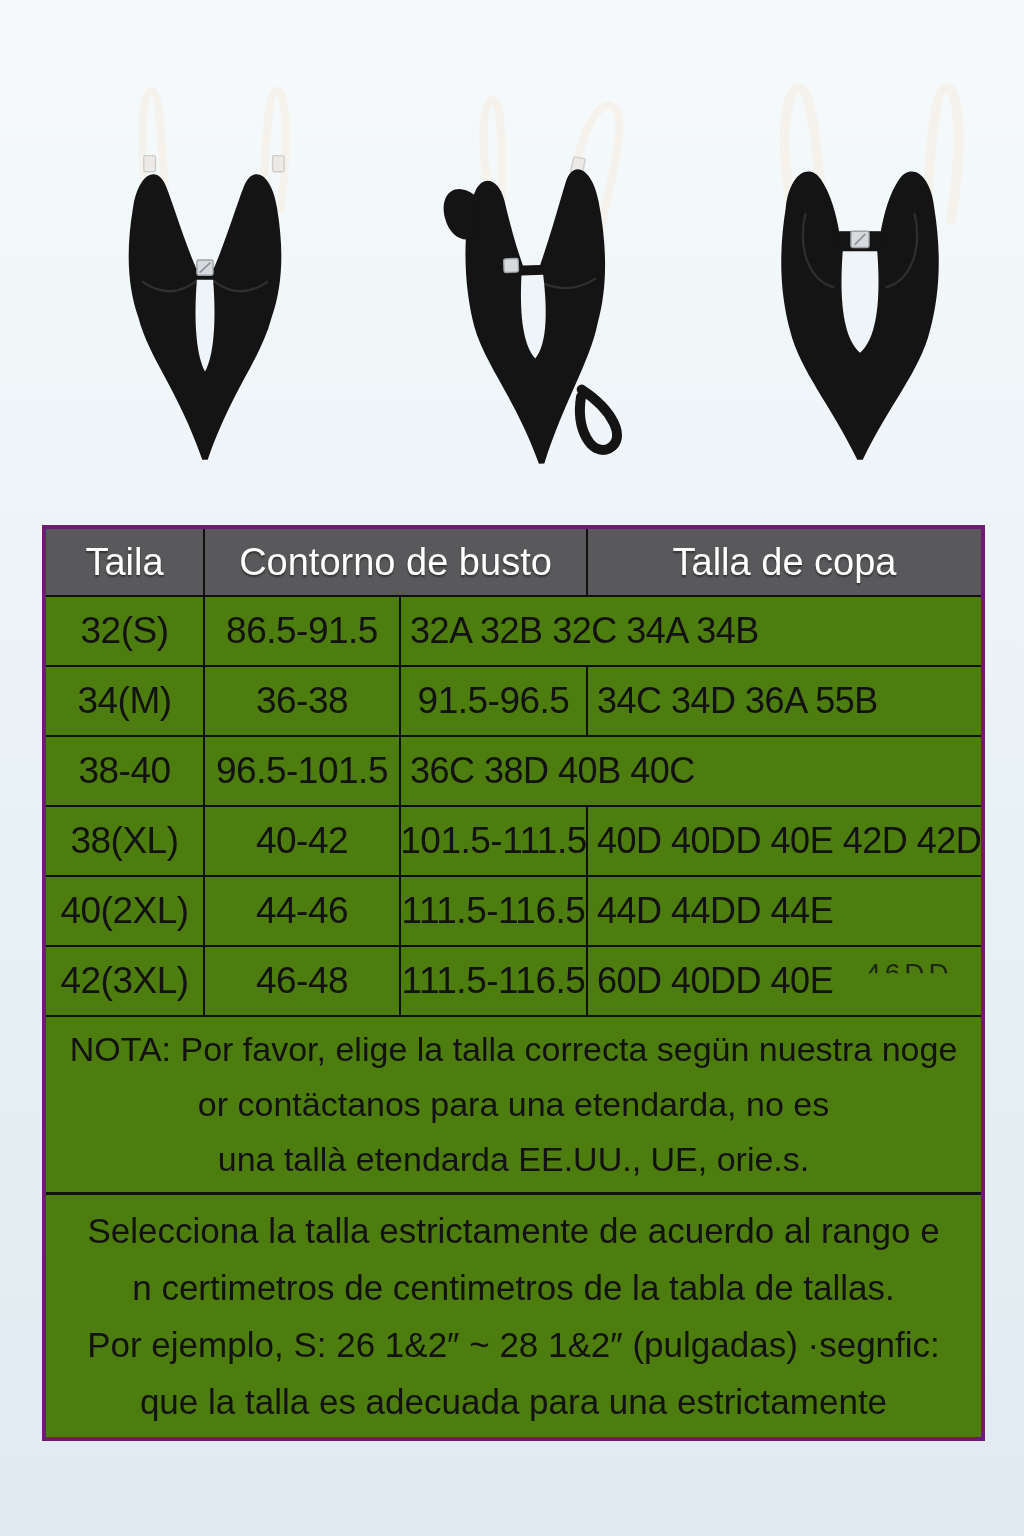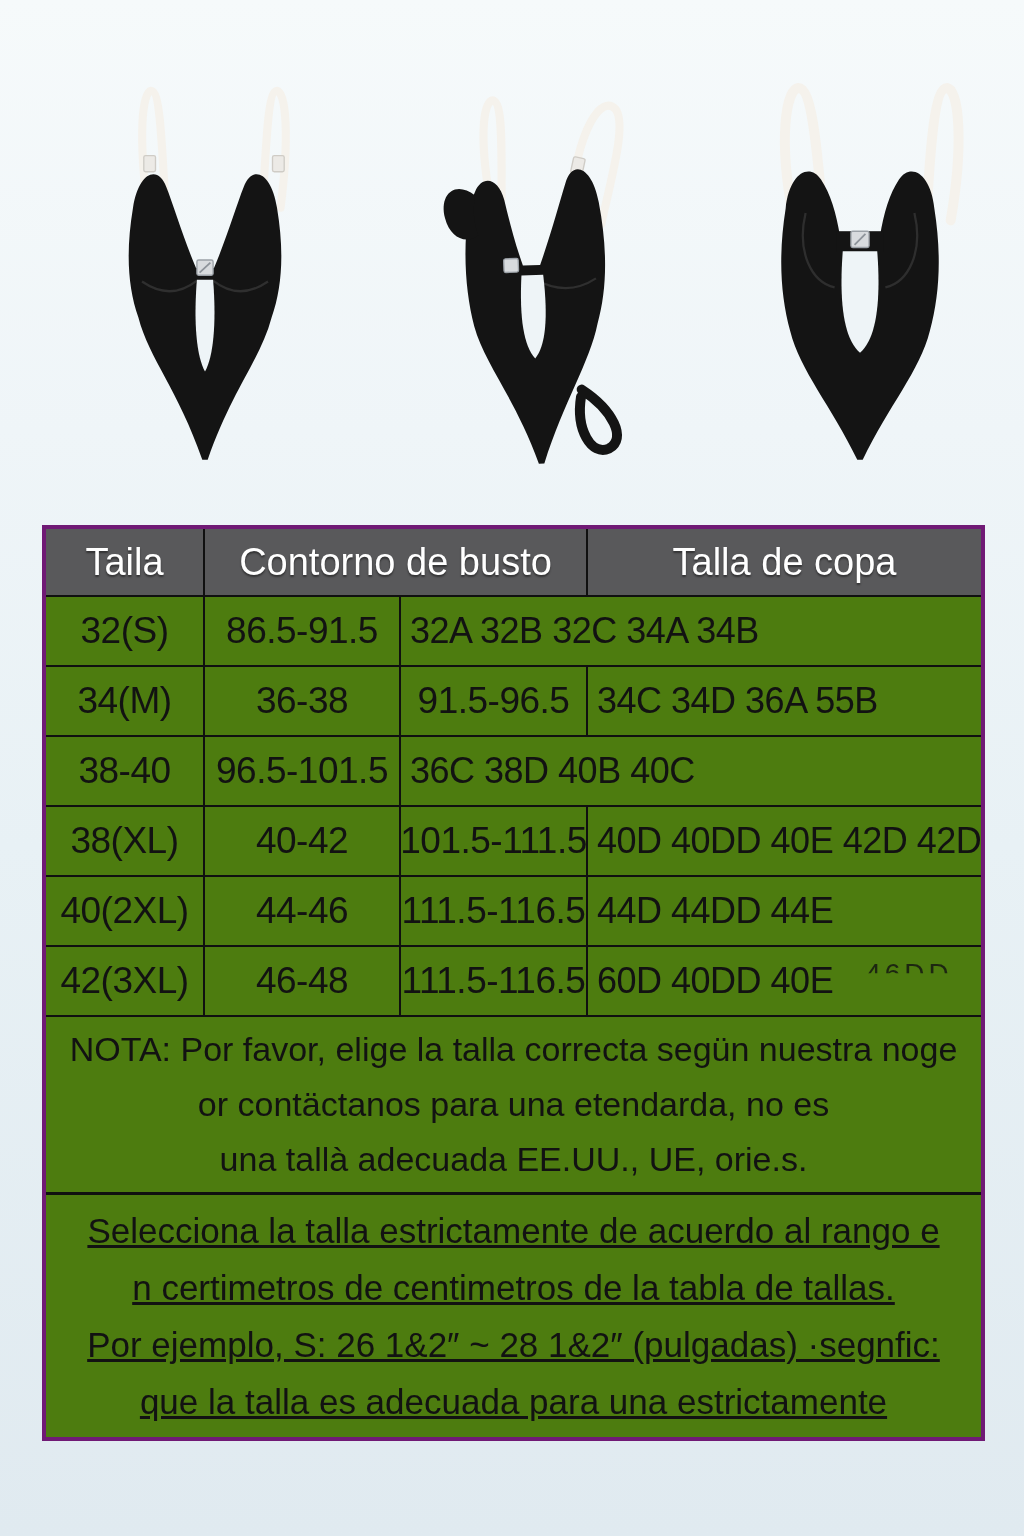--- a/index.html
+++ b/index.html
@@ -47,21 +47,21 @@
   .nota-block {
     height:178px; display:flex; flex-direction:column; justify-content:center;
     text-align:center; font-size:34px; border-bottom:3px solid #101010;
     padding:4px 10px;
   }
   .nota-block .line { line-height:55px; }
   .bottom-block {
     height:242px; display:flex; flex-direction:column; justify-content:center;
     text-align:center; font-size:35px; padding:4px 8px;
   }
-  .bottom-block .line { line-height:57px;text-decoration:underline; }
+  .bottom-block .line { line-height:57px; }
 </style>
 </head>
 <body>
 
 <div class="products">
 
   <div class="suit" style="left:70px; top:72px; width:270px; height:402px;">
     <svg viewBox="0 0 300 445" width="270" height="402">
       <g fill="none" stroke="#f5f2ec" stroke-width="9" stroke-linecap="round">
         <path d="M 86 150 C 76 70, 80 22, 90 20 C 100 20, 102 75, 106 148"></path>
@@ -192,21 +192,21 @@
     <div class="td">111.5-116.5</div>
     <div class="td copa">
       <span>60D 40DD 40E</span>
       <span class="faded">46DD</span>
     </div>
   </div>
 
   <div class="nota-block">
     <div class="line">NOTA: Por favor, elige la talla correcta segün nuestra noge</div>
     <div class="line">or contäctanos para una etendarda, no es</div>
-    <div class="line">una tallà adecuada EE.UU., UE, orie.s.</div>
+    <div class="line">una tallà etendarda EE.UU., UE, orie.s.</div>
   </div>
 
   <div class="bottom-block">
     <div class="line">Selecciona la talla estrictamente de acuerdo al rango e</div>
     <div class="line">n certimetros de centimetros de la tabla de tallas.</div>
     <div class="line">Por ejemplo, S: 26 1&amp;2″ ~ 28 1&amp;2″ (pulgadas) ·segnfic:</div>
     <div class="line">que la talla es adecuada para una estrictamente</div>
   </div>
 
 </div>

